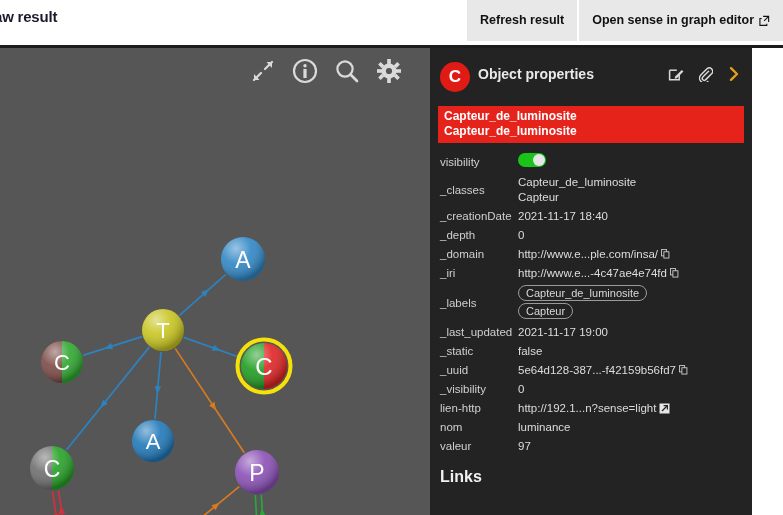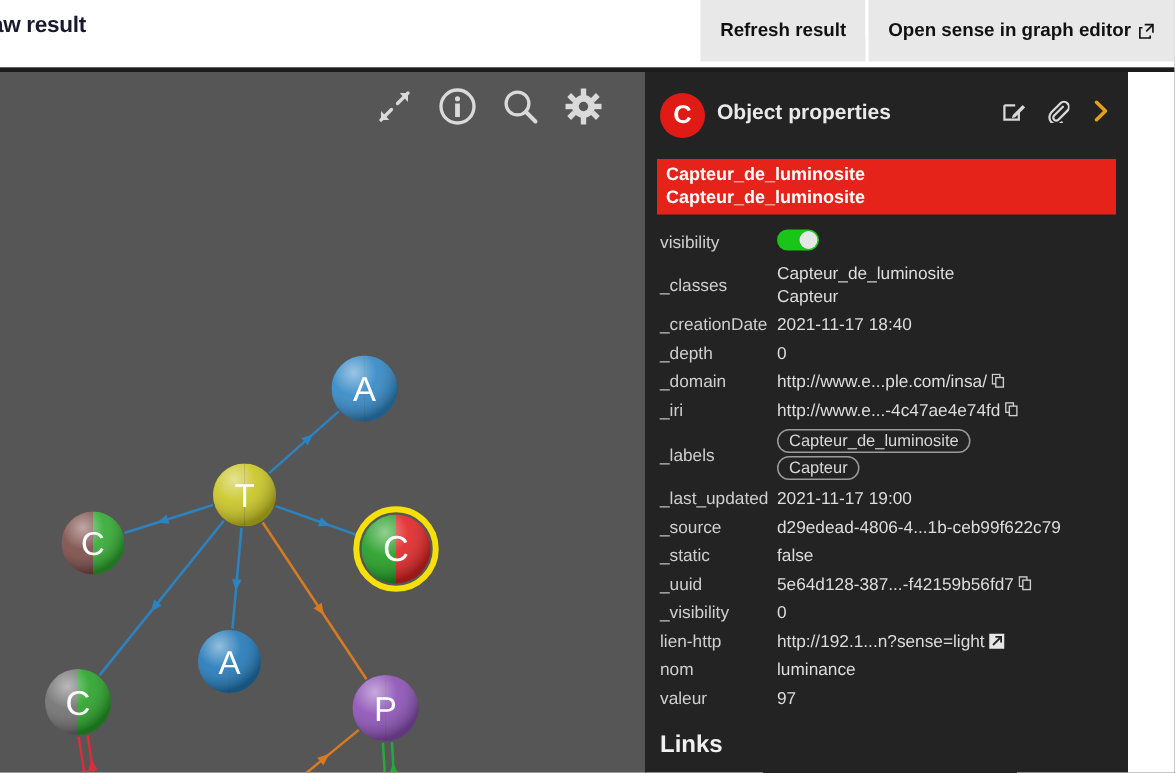--- a/index.html
+++ b/index.html
@@ -450,24 +450,20 @@
           <div class="pval chip-wrap">
             <span class="chip">Capteur_de_luminosite</span>
             <span class="chip">Capteur</span>
           </div>
         </div>
         <div class="prow">
           <div class="pkey">_last_updated</div>
           <div class="pval">2021-11-17 19:00</div>
         </div>
         <div class="prow">
-          <div class="pkey">_source</div>
-          <div class="pval">d29edead-4806-4...1b-ceb99f622c79</div>
-        </div>
-        <div class="prow">
           <div class="pkey">_static</div>
           <div class="pval">false</div>
         </div>
         <div class="prow">
           <div class="pkey">_uuid</div>
           <div class="pval"><span>5e64d128-387...-f42159b56fd7</span><span class="copy-ico">
   <svg viewBox="0 0 10 11" width="9" height="10">
     <rect x="0.6" y="0.6" width="5.6" height="7" fill="none" stroke="#cfcfcf" stroke-width="1"></rect>
     <rect x="3.2" y="3" width="5.6" height="7" fill="#232323" stroke="#cfcfcf" stroke-width="1"></rect>
   </svg></span></div>

